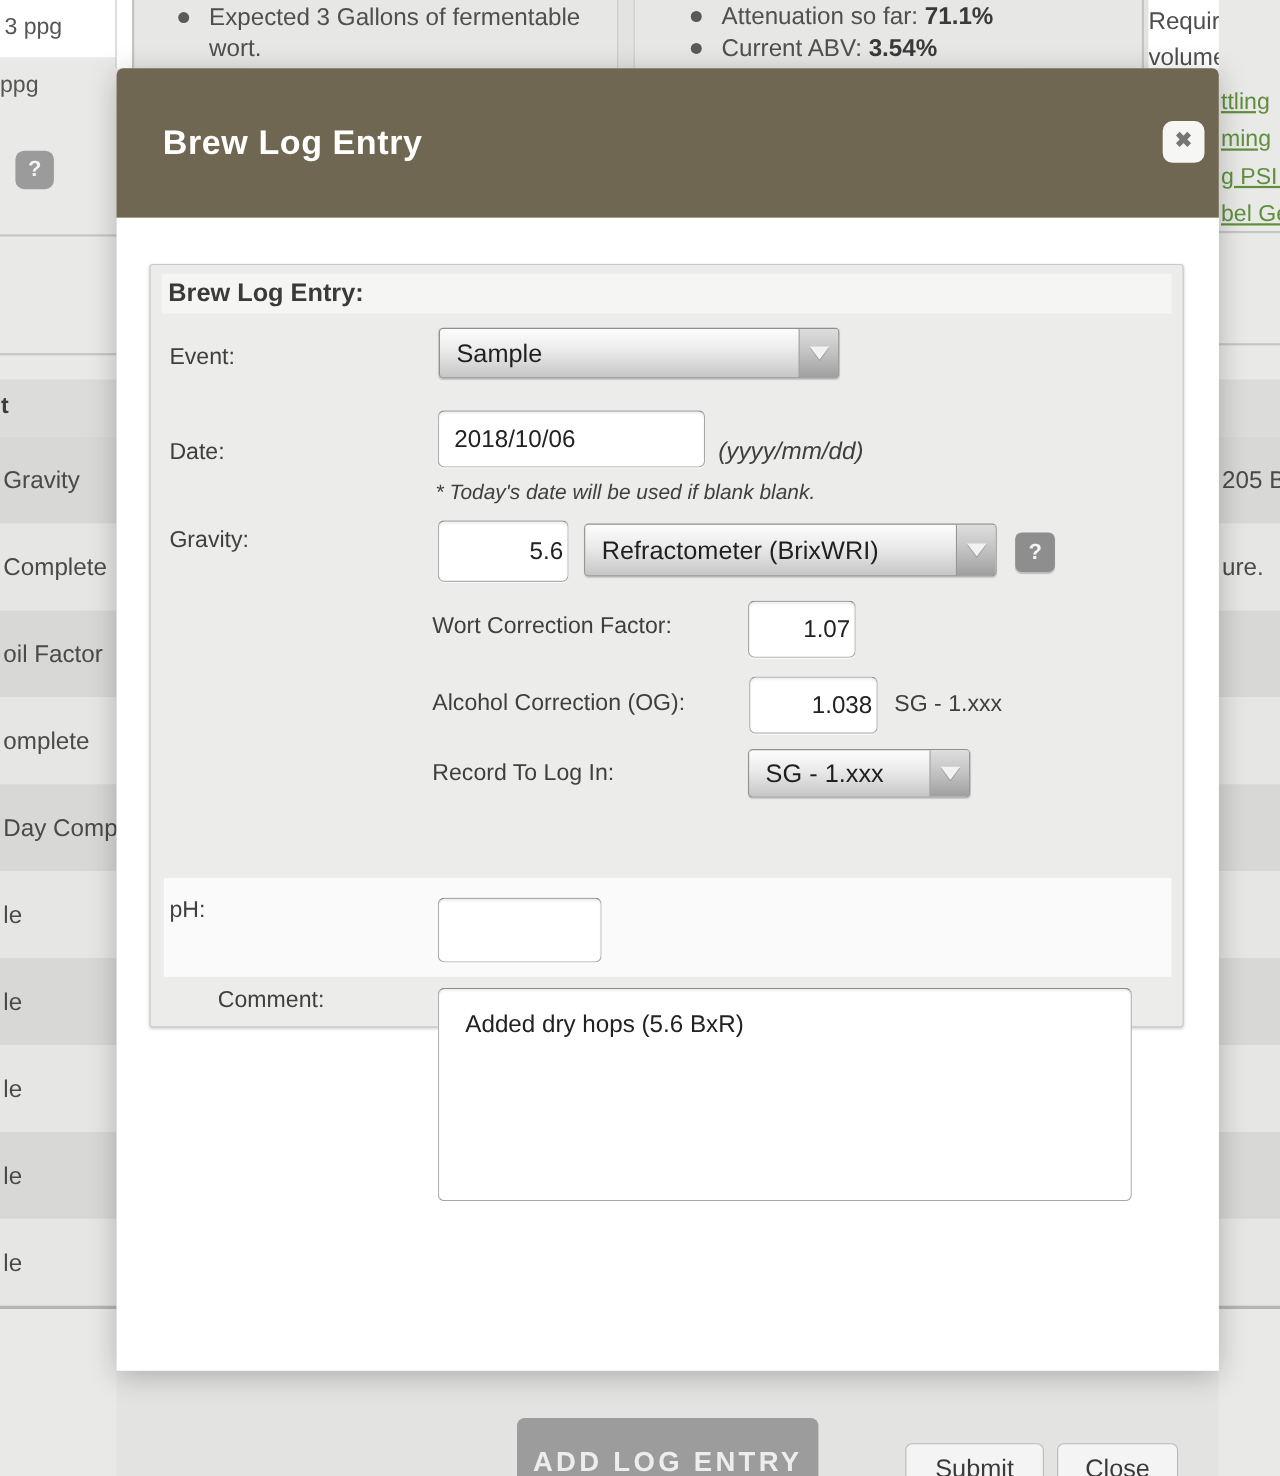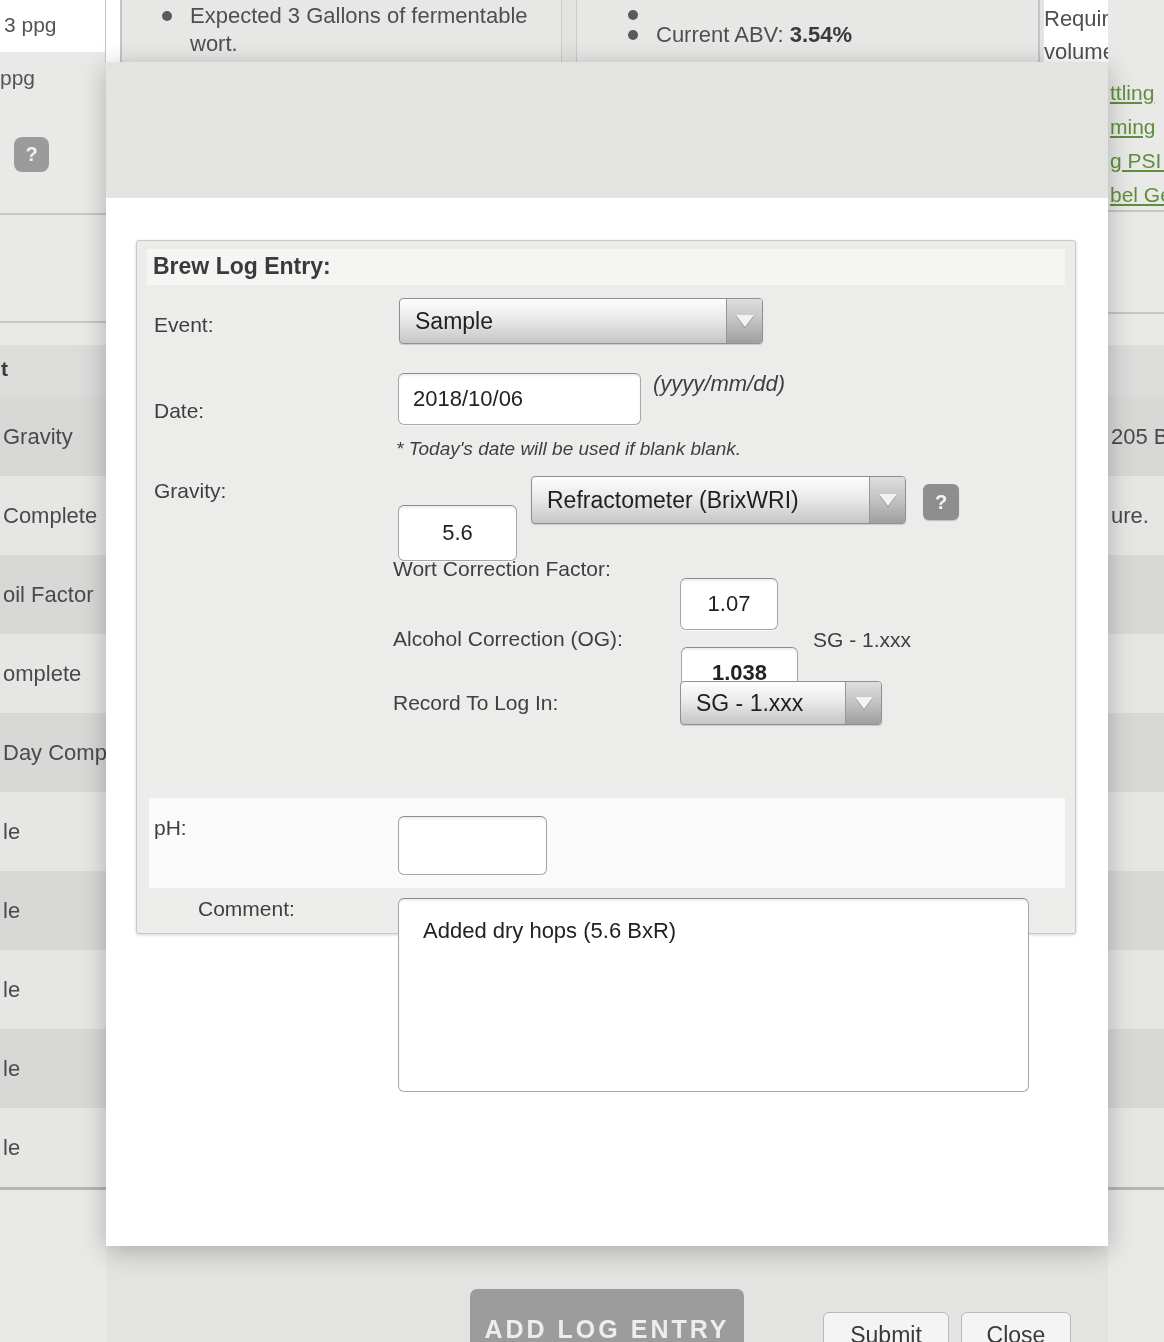--- a/index.html
+++ b/index.html
@@ -58,21 +58,21 @@
                 border:1px solid #c9c9c8; border-radius:3px; box-shadow:0 1px 3px rgba(0,0,0,0.18); }
   #form-heading-strip { left:10px; top:8px; width:918px; height:36px; background:#f5f5f4; }
   #form-heading { padding:4px 0 0 6px; font-size:23px; font-weight:bold; color:#3a3a3a; }
   .flabel { font-size:21px; color:#3f3f3f; white-space:nowrap; }
   .note-italic { font-style:italic; color:#3f3f3f; }
 
   .tbox { background:#ffffff; border:1px solid #a8a8a8; border-top-color:#8d8d8d; border-radius:6px;
           font-family:"Liberation Sans", sans-serif; font-size:22px; color:#222;
           box-shadow:inset 0 2px 2px rgba(0,0,0,0.07), 0 1px 0 rgba(255,255,255,0.7); outline:none; }
   input.tbox { padding:0 14px; }
-  input.tbox.center { text-align:center; padding:0 4px;margin-top:32px; }
+  input.tbox.center { text-align:right; padding:0 4px; }
 
   .sel { display:flex; border:1px solid #909090; border-radius:4px; overflow:hidden; cursor:pointer;
          background:linear-gradient(#fdfdfd 0%, #eaeaea 45%, #c6c6c6 100%);
          box-shadow:0 1px 1px rgba(0,0,0,0.15); }
   .sel-text { flex:1 1 auto; display:flex; align-items:center; padding-left:15px;
               font-size:23px; color:#1f1f1f; white-space:nowrap; overflow:hidden; }
   .sel-arrow { flex:0 0 36px; display:flex; align-items:center; justify-content:center;
                background:linear-gradient(#dedede 0%, #c2c2c2 50%, #9f9f9f 100%); border-left:1px solid #979797; }
   .tri-down { width:0; height:0; border-left:9px solid transparent; border-right:9px solid transparent;
               border-top:12px solid #f2f2f2; filter:drop-shadow(0 1px 0 rgba(0,0,0,0.25)); }
@@ -147,20 +147,21 @@
   <div class="abs" id="top-gap"></div>
   <div class="abs top-panel" id="top-panel-1">
     <div class="bullet-row" style="margin:2px 0 0 40px; width:390px;">
       <span class="bullet-dot"></span>
       <span style="width:360px;">Expected 3 Gallons of fermentable wort.</span>
     </div>
   </div>
   <div class="abs top-panel" id="top-panel-2">
     <div class="bullet-row" style="margin:1px 0 0 51px;">
       <span class="bullet-dot"></span>
+      <span><span>Attenuation so far: </span><span class="bval">71.1%</span></span>
     </div>
     <div class="bullet-row" style="margin:1px 0 0 51px;">
       <span class="bullet-dot"></span>
       <span><span>Current ABV: </span><span class="bval">3.54%</span></span>
     </div>
   </div>
   <div class="abs" id="top-right">
     <div id="top-right-text">
       <div><span>Requires </span><span class="green-link">Pa</span></div>
       <div>volume read</div>
@@ -191,55 +192,59 @@
     <div class="trow dark"></div>
     <div class="trow light"></div>
     <div class="trow dark"></div>
     <div class="trow light"></div>
     <div class="rows-divider"></div>
   </div>
 
   <div class="abs" id="add-log-btn">ADD LOG ENTRY</div>
 
   <div class="abs" id="modal">
+    <div class="abs" id="modal-header">
+      <div class="abs" id="modal-title">Brew Log Entry</div>
+      <div class="abs" id="modal-close">✖</div>
+    </div>
     <div class="abs" id="modal-body">
 
       <div class="abs" id="form-panel">
         <div class="abs" id="form-heading-strip">
           <div id="form-heading">Brew Log Entry:</div>
         </div>
 
         <div class="abs flabel" style="left:17px; top:72px;">Event:</div>
         <div class="abs sel" style="left:262px; top:57px; width:364px; height:46px;">
           <span class="sel-text">Sample</span>
           <span class="sel-arrow">
               <span class="tri-down"></span>
             </span>
         </div>
 
         <div class="abs flabel" style="left:17px; top:158px;">Date:</div>
         <input class="abs tbox" style="left: 261px; top: 132px; width: 243px; height: 52px;" value="2018/10/06">
-        <div class="abs note-italic" style="left:516px; top:130px; font-size:22px;">(yyyy/mm/dd)</div>
+        <div class="abs note-italic" style="left:516px; top:156px; font-size:22px;">(yyyy/mm/dd)</div>
         <div class="abs note-italic" style="left:259px; top:197px; font-size:19px;">* Today's date will be used if blank blank.</div>
 
         <div class="abs flabel" style="left:17px; top:238px;">Gravity:</div>
         <input class="abs tbox center" style="left: 261px; top: 232px; width: 119px; height: 56px;" value="5.6">
         <div class="abs sel" style="left:394px; top:235px; width:375px; height:48px;">
           <span class="sel-text">Refractometer (BrixWRI)</span>
           <span class="sel-arrow">
               <span class="tri-down"></span>
             </span>
         </div>
         <div class="abs help-btn" style="left:786px; top:243px;">?</div>
 
         <div class="abs flabel" style="left:256px; top:316px;">Wort Correction Factor:</div>
         <input class="abs tbox center" style="left: 543px; top: 305px; width: 98px; height: 52px;" value="1.07">
 
         <div class="abs flabel" style="left:256px; top:386px;">Alcohol Correction (OG):</div>
-        <input class="abs tbox center" style="left: 544px; top: 374px; width: 117px; height: 52px; font-weight: bold;" value="1.038">
+        <input class="abs tbox center" style="left: 544px; top: 374px; width: 117px; height: 52px;" value="1.038">
         <div class="abs flabel" style="left:676px; top:387px;">SG - 1.xxx</div>
 
         <div class="abs flabel" style="left:256px; top:450px;">Record To Log In:</div>
         <div class="abs sel" style="left:543px; top:440px; width:202px; height:44px;">
           <span class="sel-text">SG - 1.xxx</span>
           <span class="sel-arrow">
               <span class="tri-down"></span>
             </span>
         </div>
 

